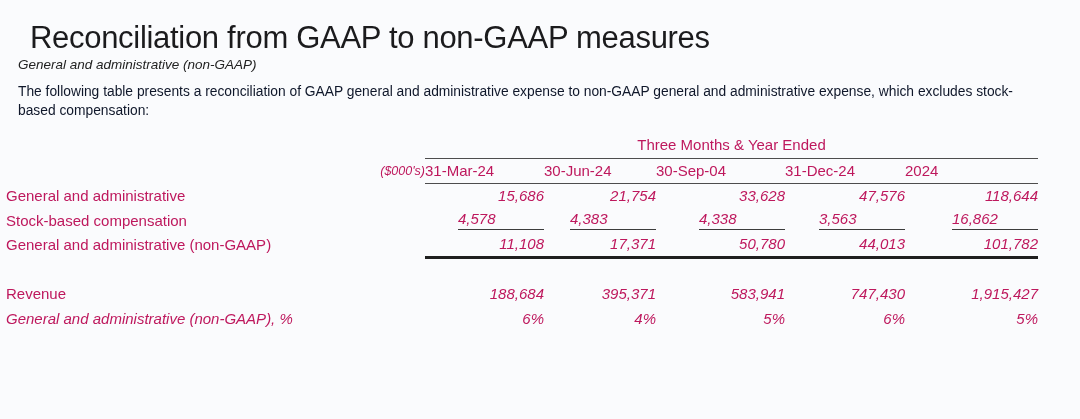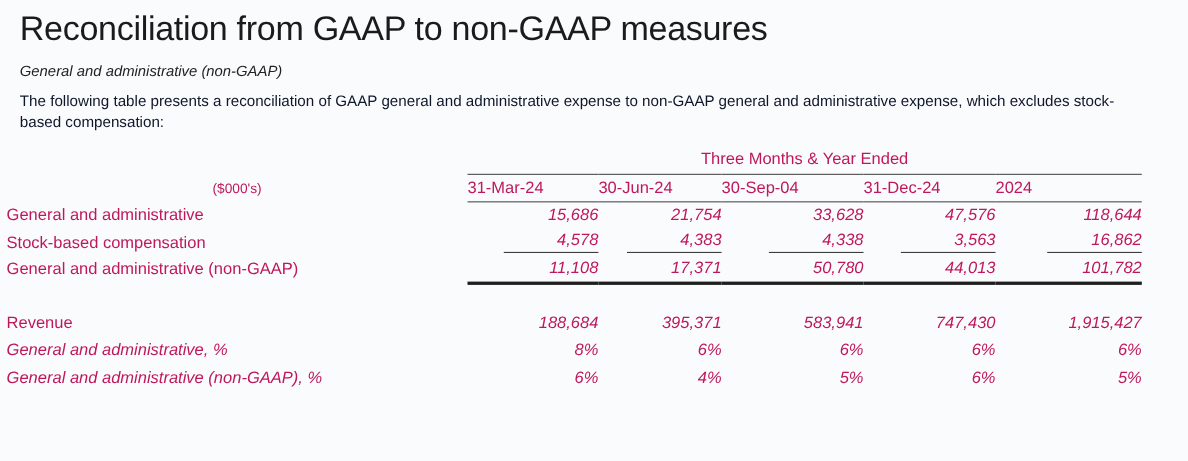--- a/index.html
+++ b/index.html
@@ -13,21 +13,21 @@
     position: relative;
     width: 1080px;
     height: 419px;
     background: #fafbfd;
     overflow: hidden;
   }
   .page-title {
     position: absolute;
     left: 18px;
     top: 8px;
-    margin: 0;
+    margin: 12px;
     font-size: 31px;
     font-weight: 500;
     letter-spacing: -0.3px;
     color: #1b1b1d;
     white-space: nowrap;
   }
   .subtitle {
     position: absolute;
     left: 18px;
     top: 57px;
@@ -74,38 +74,39 @@
     white-space: nowrap;
   }
   .date-row { height: 25px; }
   .date-row th.num {
     text-align: left;
     border-top: 1px solid #4d4d4d;
     border-bottom: 1px solid #4d4d4d;
     white-space: nowrap;
   }
   .units-cell {
+    font-style: italic;
     font-size: 12.5px;
-    text-align: center;
+    text-align: right;
   }
   td.label {
     text-align: left;
     white-space: nowrap;
   }
   td.num {
     text-align: right;
     white-space: nowrap;
     font-style: italic;
   }
   .body-row { height: 25px; }
   .sbc-row { height: 24px; }
   .sbc-row td.num .u {
     display: inline-block;
     min-width: 86px;
-    text-align: right;
+    text-align: left;
     border-bottom: 1.5px solid #3c3c3c;
     padding-bottom: 2px;
   }
   .total-row { height: 25px; }
   .total-row td.num {
     border-bottom: 3px solid #1f1f1f;
   }
   .spacer-row { height: 24px; }
   .summary-row { height: 25px; }
   .summary-row.italic td {
@@ -181,28 +182,20 @@
 
     <tr class="summary-row">
       <td class="label">Revenue</td>
       <td class="num">188,684</td>
       <td class="num">395,371</td>
       <td class="num">583,941</td>
       <td class="num">747,430</td>
       <td class="num">1,915,427</td>
     </tr>
 
-    <tr class="summary-row italic">
-      <td class="label">General and administrative, %</td>
-      <td class="num">8%</td>
-      <td class="num">6%</td>
-      <td class="num">6%</td>
-      <td class="num">6%</td>
-      <td class="num">6%</td>
-    </tr>
 
     <tr class="summary-row italic">
       <td class="label">General and administrative (non-GAAP), %</td>
       <td class="num">6%</td>
       <td class="num">4%</td>
       <td class="num">5%</td>
       <td class="num">6%</td>
       <td class="num">5%</td>
     </tr>
   </tbody>

